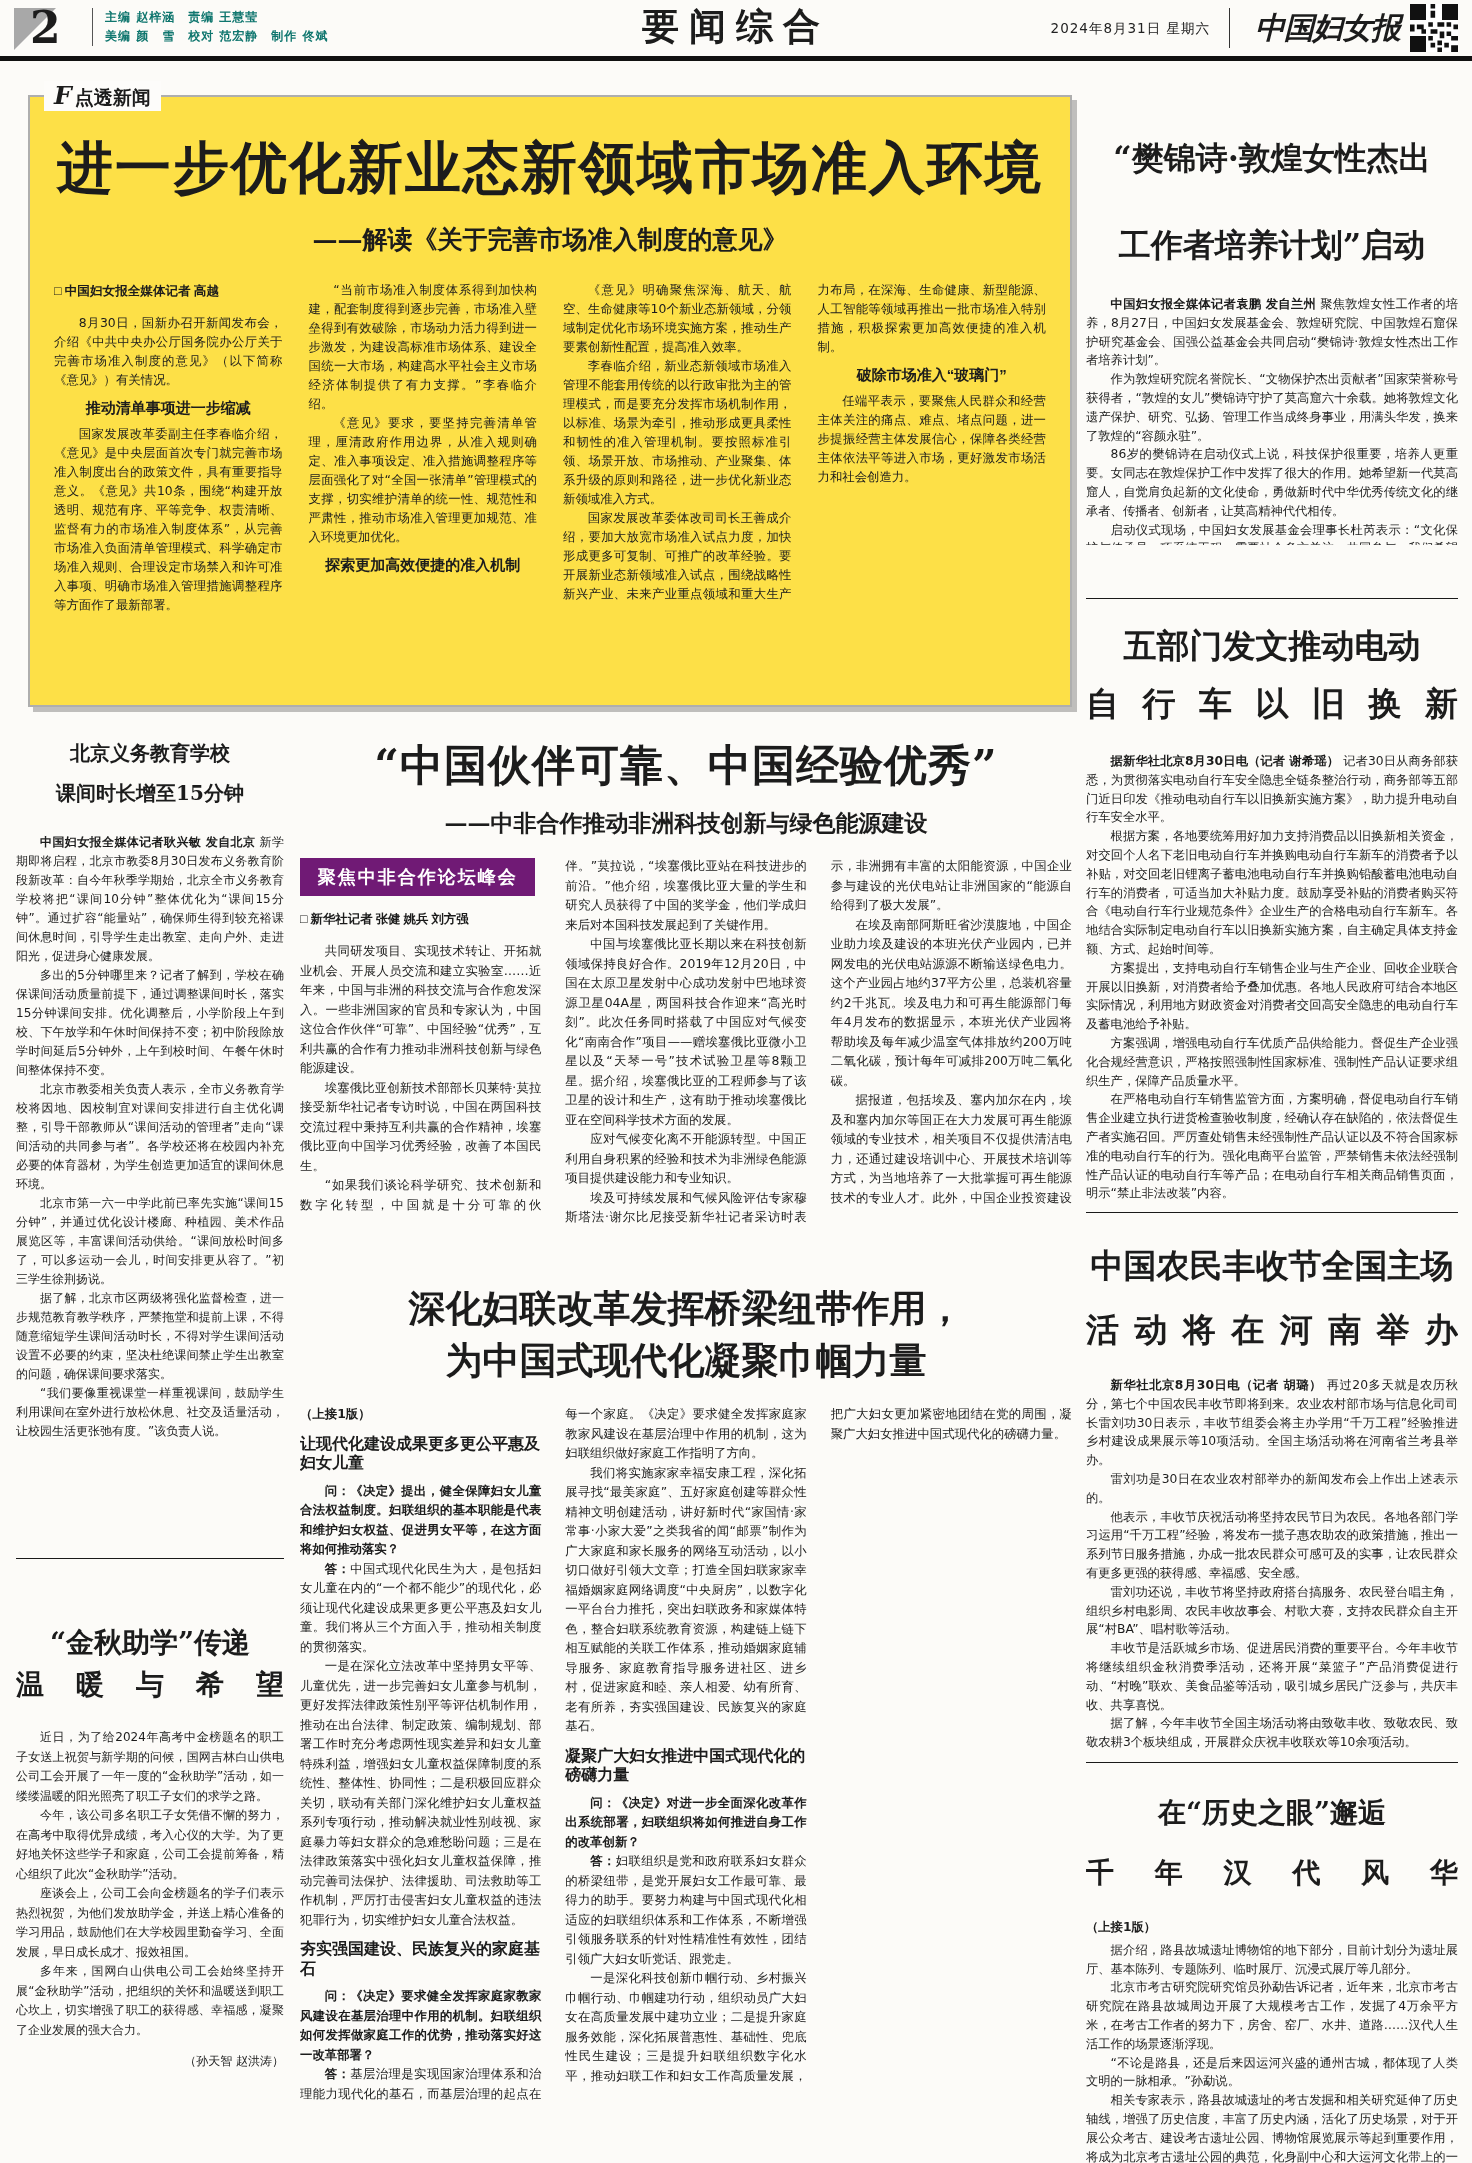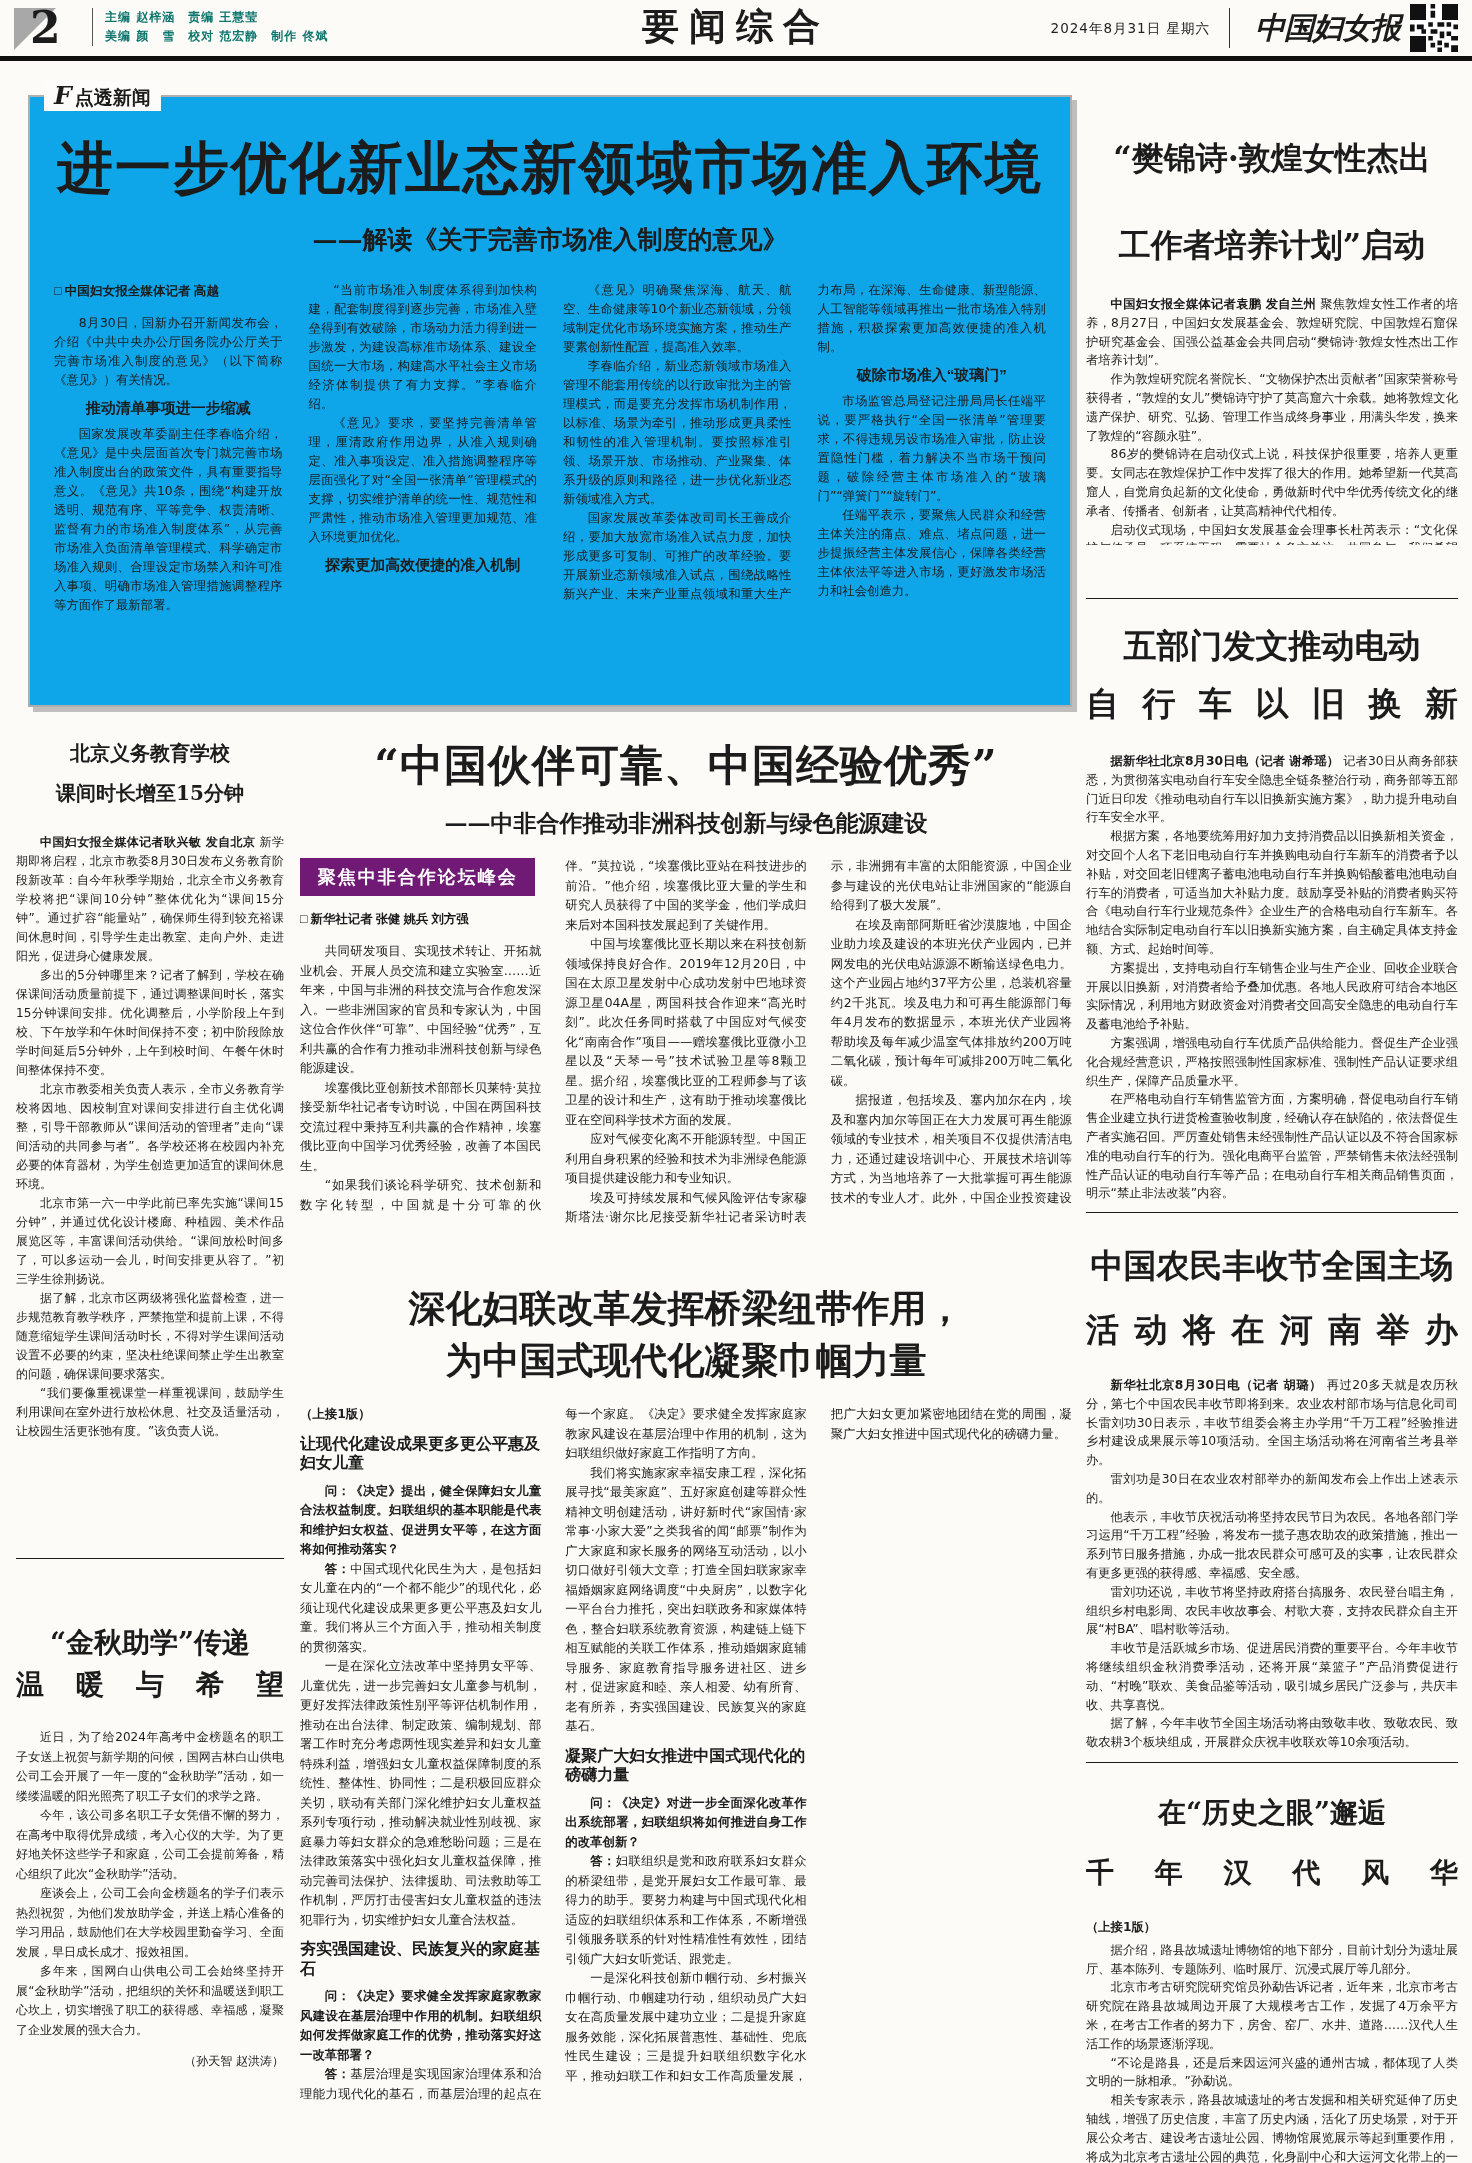--- a/index.html
+++ b/index.html
@@ -29,21 +29,21 @@
            font-size:15px;margin:9px 0 7px;text-indent:0;}
   .byline{font-weight:800;margin:2px 0 12px;font-family:Liberation Serif, serif;}
   .cont-note{font-weight:800;margin:0 0 4px;}
   .focus-label{background:#701a75;color:#fff;font-weight:800;font-size:18px;letter-spacing:2px;
                padding:9px 14px;margin:2px 6px 14px 0;display:block;text-align:center;}
   .q{font-weight:800;text-indent:2em;margin:0;}
   .sig{text-align:right;margin-top:12px;}
   .rule{position:absolute;border-top:1.5px solid #1a1a1a;}
   
   .lead-box{position:absolute;left:28px;top:95px;width:1040px;height:608px;border:2px solid #aeaeae;
-            background:#0ea5e9;box-shadow:5px 5px 0 rgba(50,50,50,.30);}
+            background:#fde047;box-shadow:5px 5px 0 rgba(50,50,50,.30);}
   .kicker{position:absolute;top:-16px;left:14px;background:#fdfcfa;padding:0 10px;font-size:19px;
           font-weight:900;font-family:"DejaVu Serif","Liberation Serif",serif;}
   .kicker .kf{font-style:italic;font-size:25px;margin-right:3px;}
   .lead-title{font-size:56px;letter-spacing:2px;margin-top:34px;}
   .lead-sub{font-size:25px;margin-top:16px;}
   .lead-body{margin:24px 24px 0;height:336px;column-count:4;column-gap:26px;column-fill:auto;
              overflow:hidden;font-size:12.4px;line-height:19px;text-align:justify;}
   .lead-body .byline{font-size:12.6px;}
   
   .art{position:absolute;overflow:hidden;}
@@ -122,21 +122,20 @@
         <p class="para">8月30日，国新办召开新闻发布会，介绍《中共中央办公厅国务院办公厅关于完善市场准入制度的意见》（以下简称《意见》）有关情况。</p>
         <h4 class="subhead">推动清单事项进一步缩减</h4>
         <p class="para">国家发展改革委副主任李春临介绍，《意见》是中央层面首次专门就完善市场准入制度出台的政策文件，具有重要指导意义。《意见》共10条，围绕“构建开放透明、规范有序、平等竞争、权责清晰、监督有力的市场准入制度体系”，从完善市场准入负面清单管理模式、科学确定市场准入规则、合理设定市场禁入和许可准入事项、明确市场准入管理措施调整程序等方面作了最新部署。</p>
         <p class="para">“当前市场准入制度体系得到加快构建，配套制度得到逐步完善，市场准入壁垒得到有效破除，市场动力活力得到进一步激发，为建设高标准市场体系、建设全国统一大市场，构建高水平社会主义市场经济体制提供了有力支撑。”李春临介绍。</p>
         <p class="para">《意见》要求，要坚持完善清单管理，厘清政府作用边界，从准入规则确定、准入事项设定、准入措施调整程序等层面强化了对“全国一张清单”管理模式的支撑，切实维护清单的统一性、规范性和严肃性，推动市场准入管理更加规范、准入环境更加优化。</p>
         <h4 class="subhead">探索更加高效便捷的准入机制</h4>
         <p class="para">《意见》明确聚焦深海、航天、航空、生命健康等10个新业态新领域，分领域制定优化市场环境实施方案，推动生产要素创新性配置，提高准入效率。</p>
         <p class="para">李春临介绍，新业态新领域市场准入管理不能套用传统的以行政审批为主的管理模式，而是要充分发挥市场机制作用，以标准、场景为牵引，推动形成更具柔性和韧性的准入管理机制。要按照标准引领、场景开放、市场推动、产业聚集、体系升级的原则和路径，进一步优化新业态新领域准入方式。</p>
         <p class="para">国家发展改革委体改司司长王善成介绍，要加大放宽市场准入试点力度，加快形成更多可复制、可推广的改革经验。要开展新业态新领域准入试点，围绕战略性新兴产业、未来产业重点领域和重大生产力布局，在深海、生命健康、新型能源、人工智能等领域再推出一批市场准入特别措施，积极探索更加高效便捷的准入机制。</p>
         <h4 class="subhead">破除市场准入“玻璃门”</h4>
-        <p class="para">市场监管总局登记注册局局长任端平说，要严格执行“全国一张清单”管理要求，不得违规另设市场准入审批，防止设置隐性门槛，着力解决不当市场干预问题，破除经营主体市场准入的“玻璃门”“弹簧门”“旋转门”。</p>
         <p class="para">任端平表示，要聚焦人民群众和经营主体关注的痛点、难点、堵点问题，进一步提振经营主体发展信心，保障各类经营主体依法平等进入市场，更好激发市场活力和社会创造力。</p>
       </div>
   </section>
 
   <section class="art art-beijing">
     <h2 class="a-title">北京义务教育学校</h2>
     <h2 class="a-title">课间时长增至15分钟</h2>
     <div class="bd">
         <p class="para"><b>中国妇女报全媒体记者耿兴敏 发自北京</b> 新学期即将启程，北京市教委8月30日发布义务教育阶段新改革：自今年秋季学期始，北京全市义务教育学校将把“课间10分钟”整体优化为“课间15分钟”。通过扩容“能量站”，确保师生得到较充裕课间休息时间，引导学生走出教室、走向户外、走进阳光，促进身心健康发展。</p>
         <p class="para">多出的5分钟哪里来？记者了解到，学校在确保课间活动质量前提下，通过调整课间时长，落实15分钟课间安排。优化调整后，小学阶段上午到校、下午放学和午休时间保持不变；初中阶段除放学时间延后5分钟外，上午到校时间、午餐午休时间整体保持不变。</p>

